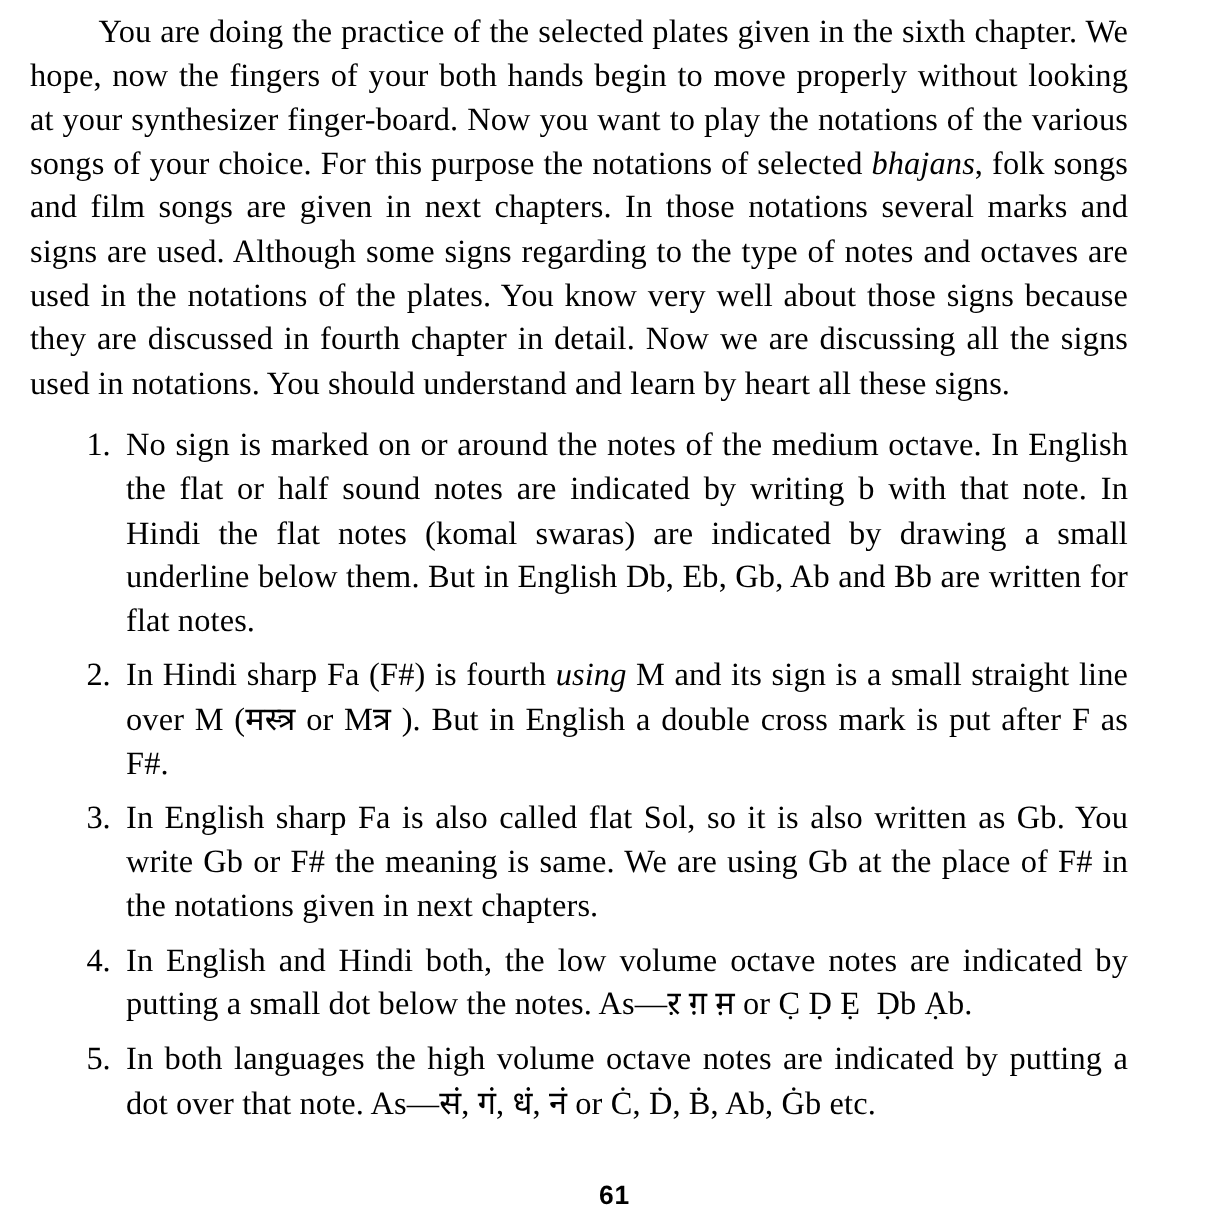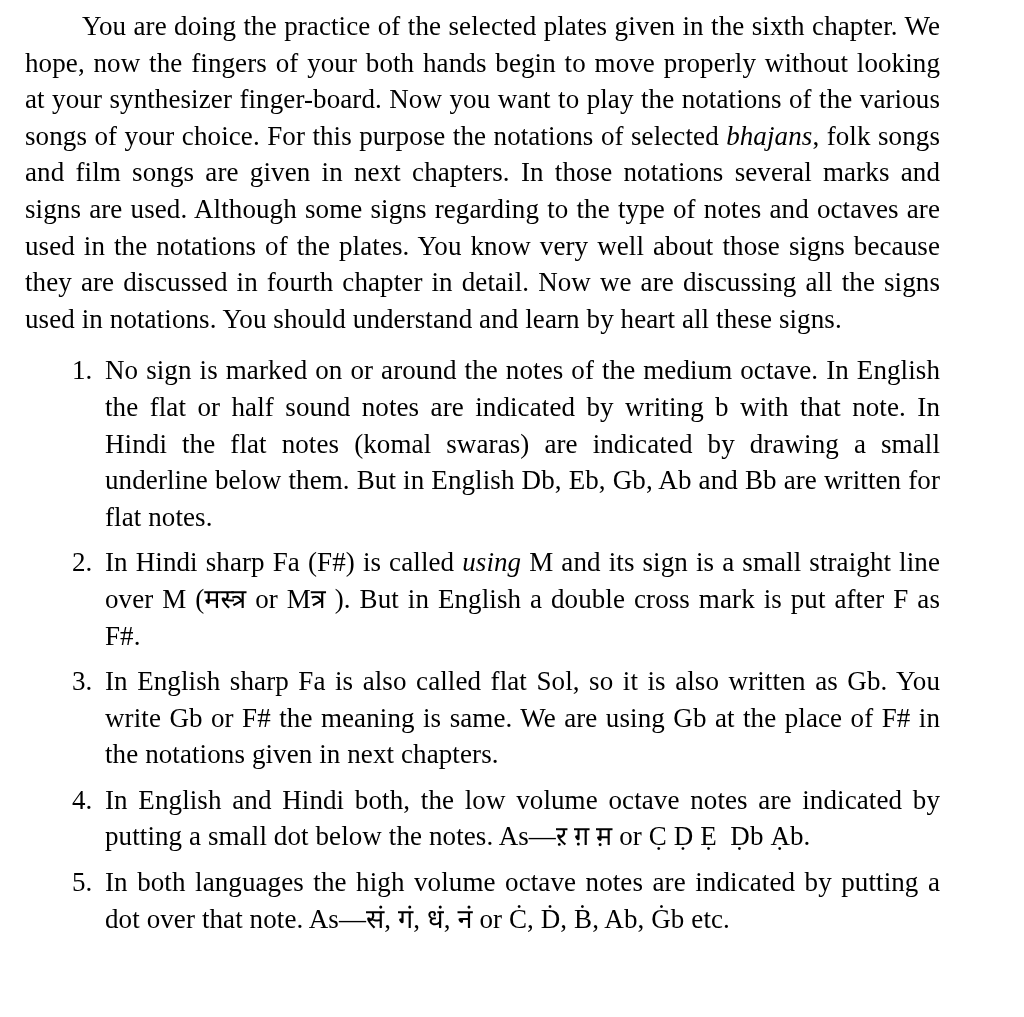--- a/index.html
+++ b/index.html
@@ -73,34 +73,37 @@
 
   <div class="signs-list">
 
     <div class="list-item">
       <span class="item-number">1.</span>
       <span class="item-text"><span>No sign is marked on or around the notes of the medium octave. In English the flat or half sound notes are indicated by writing b with that note. In Hindi the flat notes (komal swaras) are indicated by drawing a small underline below them. But in English Db, Eb, Gb, Ab and Bb are written for flat notes.</span></span>
     </div>
 
     <div class="list-item">
       <span class="item-number">2.</span>
-      <span class="item-text"><span>In Hindi sharp Fa (F#) is called </span><span class="it">using</span><span> M and its sign is a small straight line over M (मस्त्र or Mत्र ). But in English a double cross mark is put after F as F#.</span></span>
+      <span class="item-text"><span>In Hindi sharp Fa (F#) is fourth </span><span class="it">using</span><span> M and its sign is a small straight line over M (मस्त्र or Mत्र ). But in English a double cross mark is put after F as F#.</span></span>
     </div>
 
     <div class="list-item">
       <span class="item-number">3.</span>
       <span class="item-text"><span>In English sharp Fa is also called flat Sol, so it is also written as Gb. You write Gb or F# the meaning is same. We are using Gb at the place of F# in the notations given in next chapters.</span></span>
     </div>
 
     <div class="list-item">
       <span class="item-number">4.</span>
       <span class="item-text"><span>In English and Hindi both, the low volume octave notes are indicated by putting a small dot below the notes. As—ऱ ग़ म़ or C̣ Ḍ Ẹ Ḍb Ạb.</span></span>
     </div>
 
     <div class="list-item">
       <span class="item-number">5.</span>
       <span class="item-text"><span>In both languages the high volume octave notes are indicated by putting a dot over that note. As—सं, गं, धं, नं or Ċ, Ḋ, Ḃ, Ab, Ġb etc.</span></span>
     </div>
 
   </div>
 
+  <div class="footer">
+    <span class="page-num">61</span>
+  </div>
 
 </div>
 
 </body></html>

